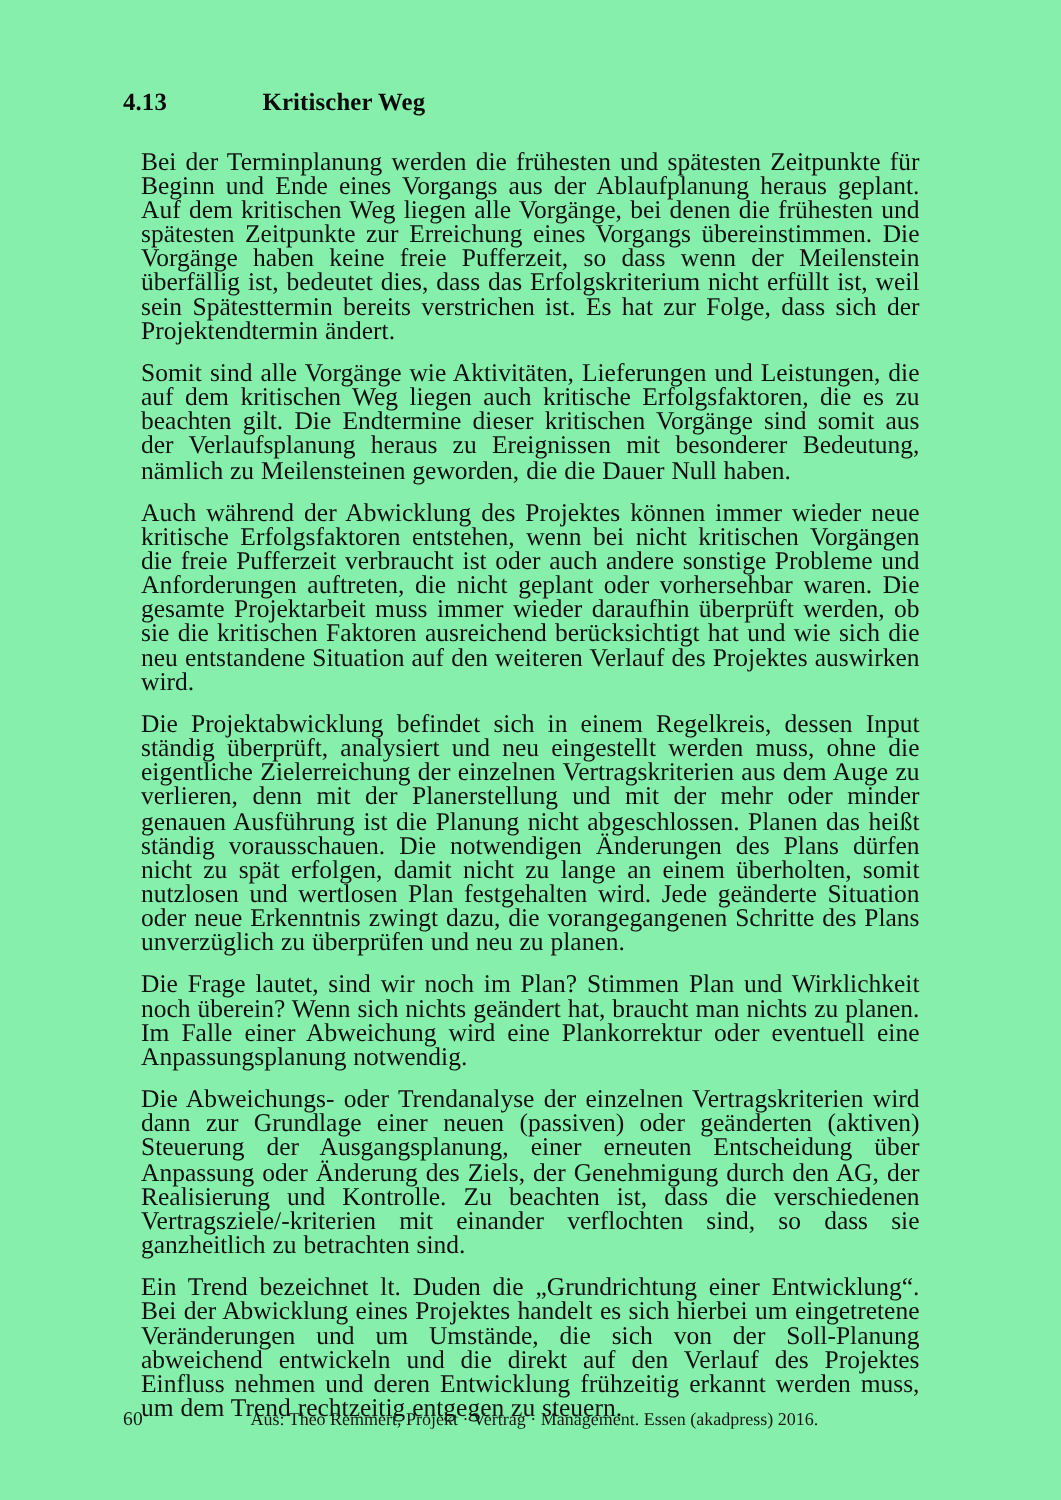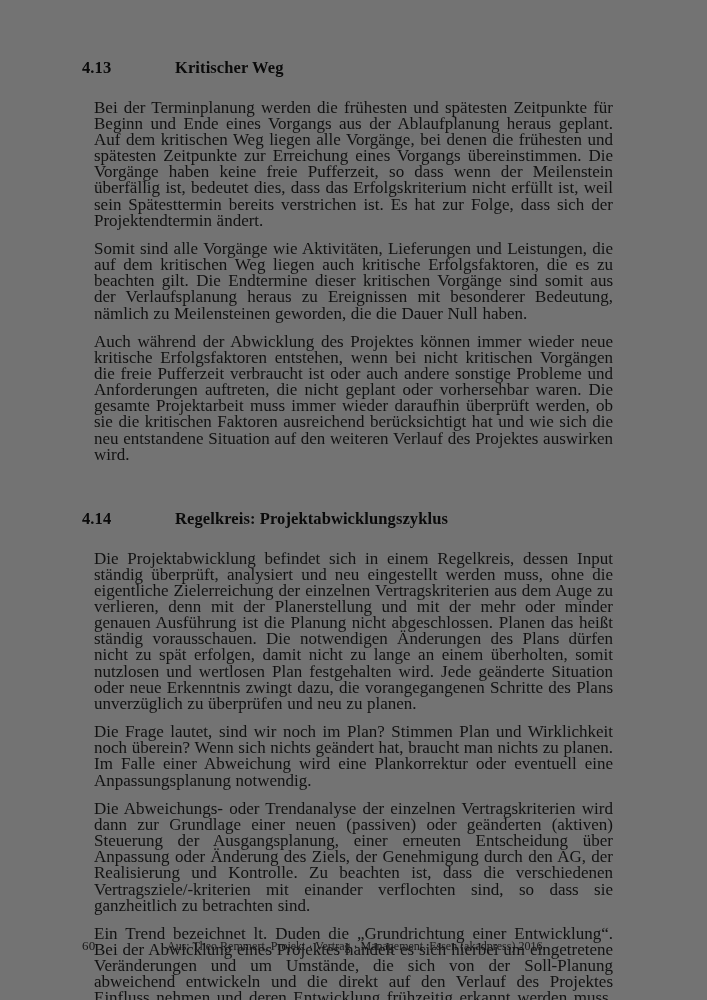--- a/index.html
+++ b/index.html
@@ -9,21 +9,21 @@
     background: #ffffff;
   }
   body {
     font-family: "Liberation Serif", "DejaVu Serif", serif;
     color: #111111;
   }
   .page {
     position: relative;
     width: 707px;
     height: 1000px;
-    background: #737373;
+    background: #86efac;
     overflow: hidden;
     box-sizing: border-box;
   }
   .content {
     position: absolute;
     left: 82px;
     top: 58px;
     width: 543px;
   }
   
@@ -98,24 +98,20 @@
 
     <h2 class="section-heading" id="sec-4-13">
       <span class="sec-num">4.13</span>
       <span class="sec-title">Kritischer Weg</span>
     </h2>
 
     <p class="para first-after-heading">Bei der Terminplanung werden die frühesten und spätesten Zeitpunkte für Beginn und Ende eines Vorgangs aus der Ablaufplanung heraus geplant. Auf dem kritischen Weg liegen alle Vorgänge, bei denen die frühesten und spätesten Zeitpunkte zur Erreichung eines Vorgangs übereinstimmen. Die Vorgänge haben keine freie Pufferzeit, so dass wenn der Meilenstein überfällig ist, bedeutet dies, dass das Erfolgskriterium nicht erfüllt ist, weil sein Spätesttermin bereits verstrichen ist. Es hat zur Folge, dass sich der Projektendtermin ändert.</p>
     <p class="para">Somit sind alle Vorgänge wie Aktivitäten, Lieferungen und Leistungen, die auf dem kritischen Weg liegen auch kritische Erfolgsfaktoren, die es zu beachten gilt. Die Endtermine dieser kritischen Vorgänge sind somit aus der Verlaufsplanung heraus zu Ereignissen mit besonderer Bedeutung, nämlich zu Meilensteinen geworden, die die Dauer Null haben.</p>
     <p class="para">Auch während der Abwicklung des Projektes können immer wieder neue kritische Erfolgsfaktoren entstehen, wenn bei nicht kritischen Vorgängen die freie Pufferzeit verbraucht ist oder auch andere sonstige Probleme und Anforderungen auftreten, die nicht geplant oder vorhersehbar waren. Die gesamte Projektarbeit muss immer wieder daraufhin überprüft werden, ob sie die kritischen Faktoren ausreichend berücksichtigt hat und wie sich die neu entstandene Situation auf den weiteren Verlauf des Projektes auswirken wird.</p>
 
-    <h2 class="section-heading" id="sec-4-14">
-      <span class="sec-num">4.14</span>
-      <span class="sec-title">Regelkreis: Projektabwicklungszyklus</span>
-    </h2>
 
     <p class="para first-after-heading">Die Projektabwicklung befindet sich in einem Regelkreis, dessen Input ständig überprüft, analysiert und neu eingestellt werden muss, ohne die eigentliche Zielerreichung der einzelnen Vertragskriterien aus dem Auge zu verlieren, denn mit der Planerstellung und mit der mehr oder minder genauen Ausführung ist die Planung nicht abgeschlossen. Planen das heißt ständig vorausschauen. Die notwendigen Änderungen des Plans dürfen nicht zu spät erfolgen, damit nicht zu lange an einem überholten, somit nutzlosen und wertlosen Plan festgehalten wird. Jede geänderte Situation oder neue Erkenntnis zwingt dazu, die vorangegangenen Schritte des Plans unverzüglich zu überprüfen und neu zu planen.</p>
     <p class="para">Die Frage lautet, sind wir noch im Plan? Stimmen Plan und Wirklichkeit noch überein? Wenn sich nichts geändert hat, braucht man nichts zu planen. Im Falle einer Abweichung wird eine Plankorrektur oder eventuell eine Anpassungsplanung notwendig.</p>
     <p class="para">Die Abweichungs- oder Trendanalyse der einzelnen Vertragskriterien wird dann zur Grundlage einer neuen (passiven) oder geänderten (aktiven) Steuerung der Ausgangsplanung, einer erneuten Entscheidung über Anpassung oder Änderung des Ziels, der Genehmigung durch den AG, der Realisierung und Kontrolle. Zu beachten ist, dass die verschiedenen Vertragsziele/-kriterien mit einander verflochten sind, so dass sie ganzheitlich zu betrachten sind.</p>
     <p class="para">Ein Trend bezeichnet lt. Duden die „Grundrichtung einer Entwicklung“. Bei der Abwicklung eines Projektes handelt es sich hierbei um eingetretene Veränderungen und um Umstände, die sich von der Soll-Planung abweichend entwickeln und die direkt auf den Verlauf des Projektes Einfluss nehmen und deren Entwicklung frühzeitig erkannt werden muss, um dem Trend rechtzeitig entgegen zu steuern.</p>
 
   </div>
 
   <div class="footer">
     <span class="page-num">60</span>

